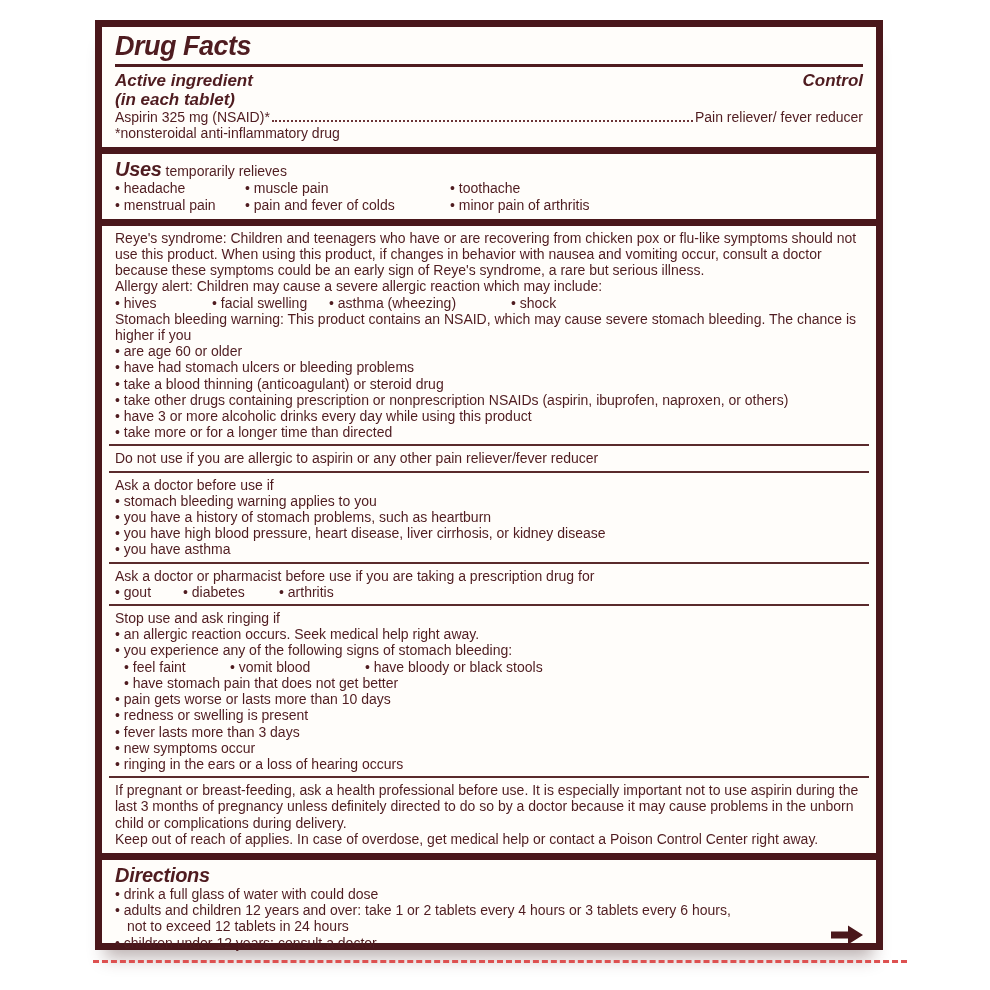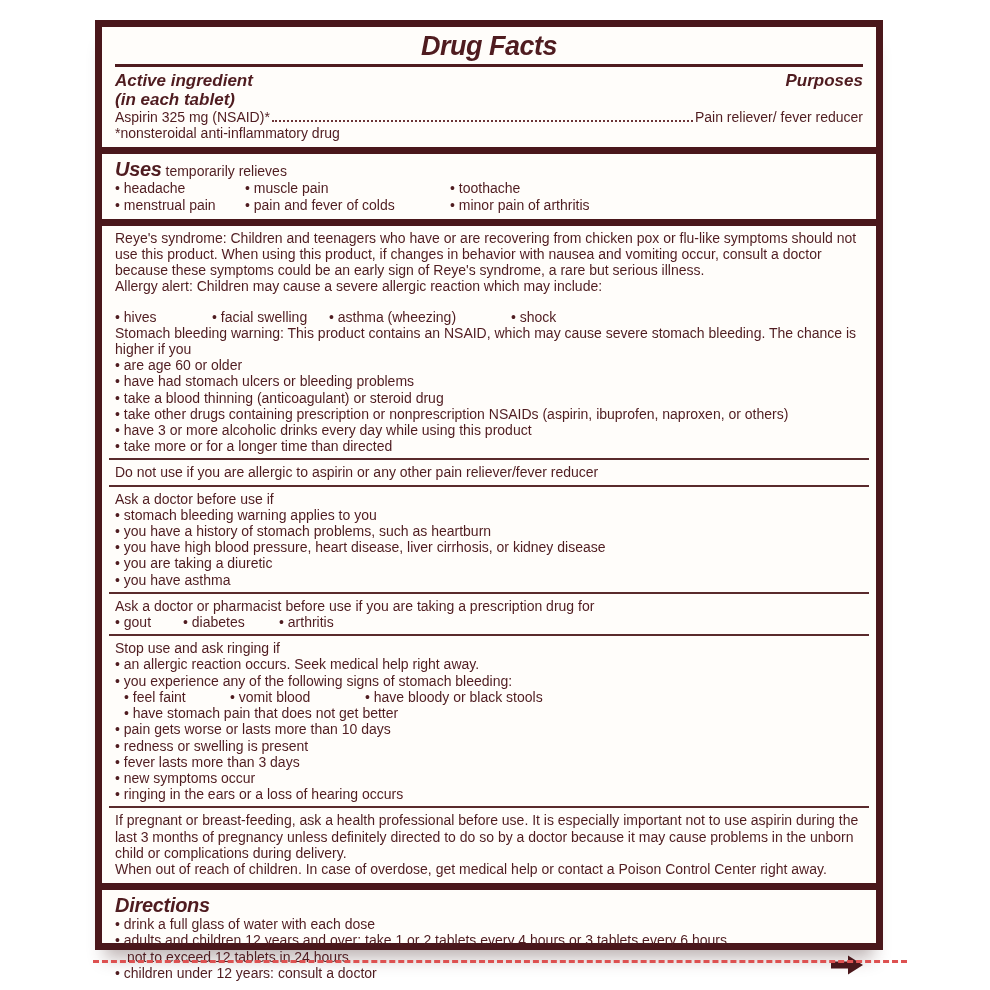--- a/index.html
+++ b/index.html
@@ -9,35 +9,35 @@
     -webkit-font-smoothing:antialiased;overflow:hidden;
   }
   .card{
     position:absolute;left:95px;top:20px;width:788px;height:930px;
     background:#fffdfa;border:7px solid #4a171b;box-sizing:border-box;
     display:flex;flex-direction:column;
     box-shadow:0 18px 16px -10px rgba(70,40,40,0.35);
   }
   .sec{padding:4px 13px 6px 13px;font-size:14px;line-height:16.2px;}
   .bar{height:7px;background:#4a171b;flex:none;}
-  .h1{font-size:27px;line-height:30px;font-weight:bold;font-style:italic;letter-spacing:-0.5px;text-align:center;}
+  .h1{font-size:27px;line-height:30px;font-weight:bold;font-style:italic;letter-spacing:-0.5px;}
   .h2{font-size:20px;line-height:22px;font-weight:bold;font-style:italic;letter-spacing:-0.3px;}
   .h3{font-size:17px;line-height:19px;font-weight:bold;font-style:italic;}
   .b-head{font-weight:normal;}
   .title-rule{border:0;border-top:3px solid #4f1c20;margin:3px 0 4px 0;}
   .thin-rule{border:0;border-top:2px solid #5a2a2c;margin:4px -6px;}
   .ai-row{display:flex;justify-content:space-between;align-items:flex-start;}
   .dots-row{display:flex;align-items:flex-end;}
   .dots{flex:1;border-bottom:2px dotted #6b3437;margin:0 2px 3px 2px;height:11px;}
   .uses-grid{display:grid;grid-template-columns:130px 205px 1fr;}
   .bullet::before{content:"• ";}
   .ib{display:inline-block;}
   .ib::before{content:"• ";}
   .sub-row{padding-left:9px;}
-  .w-hives{width:97px;margin-top:14px;} .w-facial{width:117px;} .w-asthma{width:182px;}
+  .w-hives{width:97px;} .w-facial{width:117px;} .w-asthma{width:182px;}
   .w-gout{width:68px;} .w-diabetes{width:96px;}
   .w-faint{width:106px;} .w-vomit{width:135px;} .w-stools{width:300px;}
   .indent2{padding-left:12px;}
   .directions-sec{position:relative;flex:1;}
   .arrow{position:absolute;right:12px;bottom:12px;color:#4a171b;line-height:0;}
   .tear-line{
     position:absolute;left:93px;top:960px;width:814px;height:0;
     border-top:3px dashed #dd5151;
   }
   [data-interactable]{cursor:default;}
@@ -48,21 +48,21 @@
 <div class="card" data-interactable="false">
 
   <div class="sec" data-interactable="false">
     <div class="h1" data-interactable="false">Drug Facts</div>
     <hr class="title-rule" data-interactable="false">
     <div class="ai-row">
       <div>
         <div class="h3" data-interactable="false">Active ingredient</div>
         <div class="h3" data-interactable="false">(in each tablet)</div>
       </div>
-      <div class="h3" data-interactable="false">Purposes</div>
+      <div class="h3" data-interactable="false">Control</div>
     </div>
     <div class="dots-row">
       <span data-interactable="false">Aspirin 325 mg (NSAID)*</span>
       <span class="dots" data-interactable="false"></span>
       <span data-interactable="false">Pain reliever/ fever reducer</span>
     </div>
     <div data-interactable="false">*nonsteroidal anti-inflammatory drug</div>
   </div>
 
   <div class="bar" data-interactable="false"></div>
@@ -112,21 +112,20 @@
     <div data-interactable="false">
       <span class="b-head" data-interactable="false">Do not use</span><span data-interactable="false"> if you are allergic to aspirin or any other pain reliever/fever reducer</span>
     </div>
 
     <hr class="thin-rule" data-interactable="false">
 
     <div class="b-head" data-interactable="false">Ask a doctor before use if</div>
     <div class="bullet" data-interactable="false">stomach bleeding warning applies to you</div>
     <div class="bullet" data-interactable="false">you have a history of stomach problems, such as heartburn</div>
     <div class="bullet" data-interactable="false">you have high blood pressure, heart disease, liver cirrhosis, or kidney disease</div>
-    <div class="bullet" data-interactable="false">you are taking a diuretic</div>
     <div class="bullet" data-interactable="false">you have asthma</div>
 
     <hr class="thin-rule" data-interactable="false">
 
     <div data-interactable="false">
       <span class="b-head" data-interactable="false">Ask a doctor or pharmacist before use if you are</span><span data-interactable="false"> taking a prescription drug for</span>
     </div>
     <div data-interactable="false">
       <span class="ib w-gout" data-interactable="false">gout</span><span class="ib w-diabetes" data-interactable="false">diabetes</span><span class="ib" data-interactable="false">arthritis</span>
     </div>
@@ -144,29 +143,29 @@
     <div class="bullet" data-interactable="false">fever lasts more than 3 days</div>
     <div class="bullet" data-interactable="false">new symptoms occur</div>
     <div class="bullet" data-interactable="false">ringing in the ears or a loss of hearing occurs</div>
 
     <hr class="thin-rule" data-interactable="false">
 
     <div data-interactable="false">
       <span class="b-head" data-interactable="false">If pregnant or breast-feeding,</span><span data-interactable="false"> ask a health professional before use. </span><span class="b-head" data-interactable="false">It is especially important not to use aspirin during the last 3 months of pregnancy unless definitely directed to do so by a doctor because it may cause problems in the unborn child or complications during delivery.</span>
     </div>
     <div data-interactable="false">
-      <span class="b-head" data-interactable="false">When out of reach of children.</span><span data-interactable="false"> In case of overdose, get medical help or contact a Poison Control Center right away.</span>
+      <span class="b-head" data-interactable="false">Keep out of reach of applies.</span><span data-interactable="false"> In case of overdose, get medical help or contact a Poison Control Center right away.</span>
     </div>
   </div>
 
   <div class="bar" data-interactable="false"></div>
 
   <div class="sec directions-sec" data-interactable="false">
     <div class="h2" data-interactable="false">Directions</div>
-    <div class="bullet" data-interactable="false">drink a full glass of water with each dose</div>
+    <div class="bullet" data-interactable="false">drink a full glass of water with could dose</div>
     <div class="bullet" data-interactable="false">adults and children 12 years and over: take 1 or 2 tablets every 4 hours or 3 tablets every 6 hours,</div>
     <div class="indent2" data-interactable="false">not to exceed 12 tablets in 24 hours</div>
     <div class="bullet" data-interactable="false">children under 12 years: consult a doctor</div>
     <div class="arrow" data-interactable="false">
       <svg width="34" height="20" viewBox="0 0 34 20">
           <path d="M1 6.5 h17 v-6 l15 9.5 l-15 9.5 v-6 h-17 z" fill="currentColor"></path>
         </svg>
     </div>
   </div>
 

